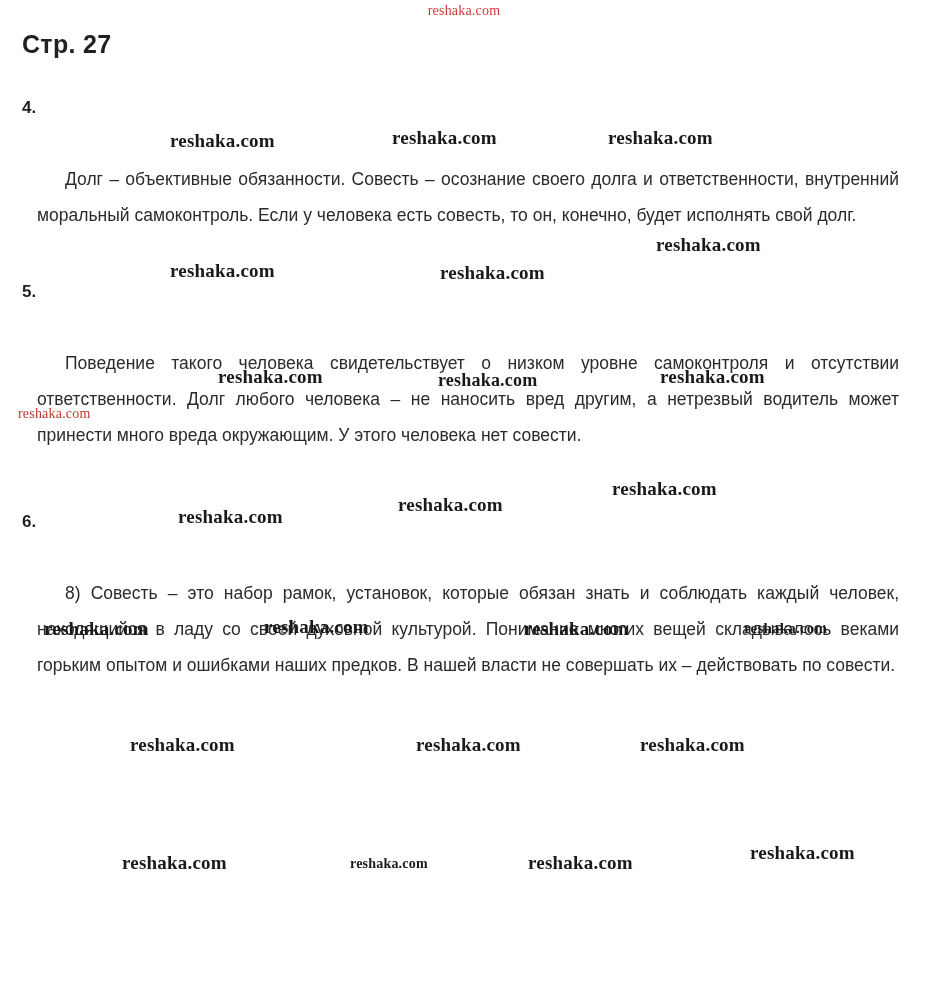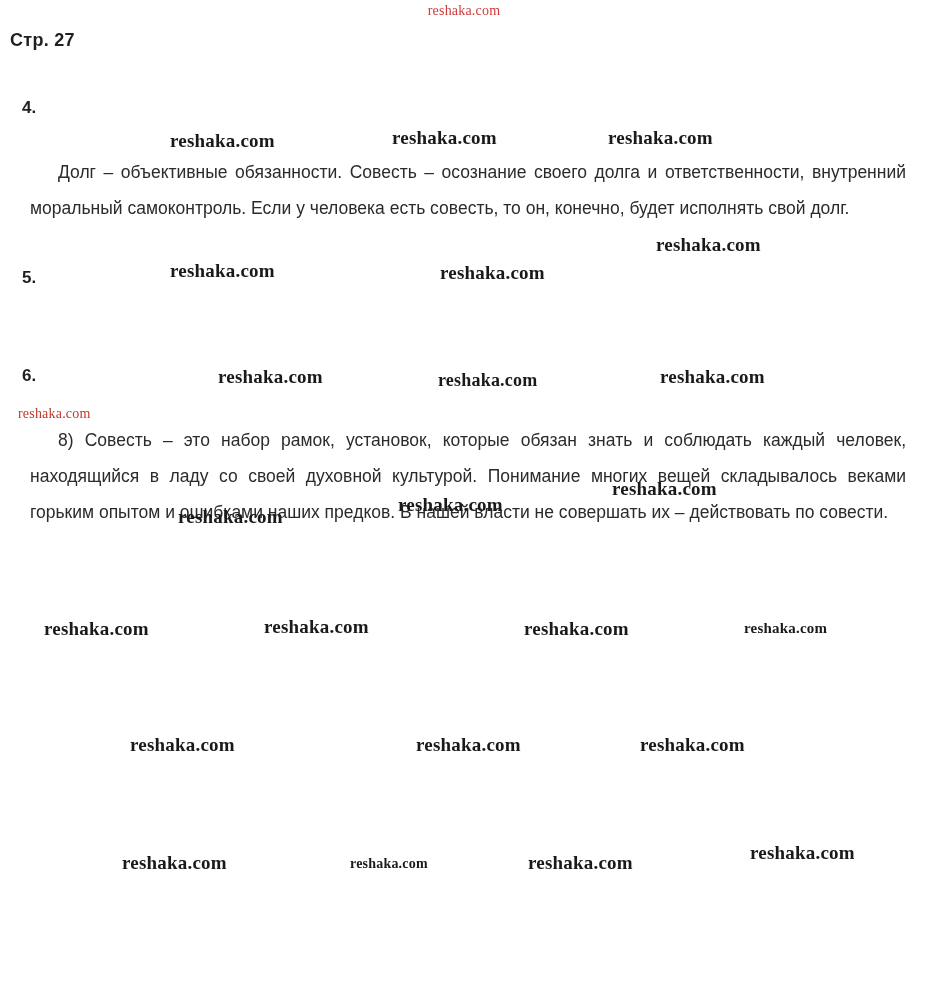--- a/index.html
+++ b/index.html
@@ -29,22 +29,22 @@
     width: 928px;
     text-align: center;
     font-family: "Liberation Serif", serif;
     font-size: 14px;
     color: #d03a3a;
     letter-spacing: 0.2px;
   }
   .page-number {
     position: absolute;
     top: 30px;
-    left: 10px;
-    font-size: 18px;
+    left: 22px;
+    font-size: 25px;
     font-weight: bold;
     color: #231f20;
     letter-spacing: 0.3px;
   }
   .content {
     position: absolute;
     top: 98px;
     left: 22px;
     width: 892px;
   }
@@ -55,21 +55,21 @@
     font-size: 17px;
     font-weight: bold;
     margin: 0 0 10px 0;
     color: #231f20;
   }
   .para {
     font-size: 17.5px;
     line-height: 36px;
     text-align: justify;
     text-align-last: left;
-    margin: 8px;
+    margin: 15px;
     color: #2b2b2b;
     text-indent: 28px;
   }
   .gap-sm { height: 18px; }
   .gap-md { height: 34px; }
   .gap-lg { height: 44px; }
 
   
   .wm {
     position: absolute;
@@ -100,20 +100,21 @@
       <div class="task-number">4.</div>
       <div class="gap-sm"></div>
       <p class="para">Долг – объективные обязанности. Совесть – осознание своего долга и ответственности, внутренний моральный самоконтроль. Если у человека есть совесть, то он, конечно, будет исполнять свой долг.</p>
     </div>
 
     <div class="gap-md"></div>
 
     <div class="task">
       <div class="task-number">5.</div>
       <div class="gap-sm"></div>
+      <p class="para">Поведение такого человека свидетельствует о низком уровне самоконтроля и отсутствии ответственности. Долг любого человека – не наносить вред другим, а нетрезвый водитель может принести много вреда окружающим. У этого человека нет совести.</p>
     </div>
 
     <div class="gap-lg"></div>
 
     <div class="task">
       <div class="task-number">6.</div>
       <div class="gap-sm"></div>
       <p class="para">8) Совесть – это набор рамок, установок, которые обязан знать и соблюдать каждый человек, находящийся в ладу со своей духовной культурой. Понимание многих вещей складывалось веками горьким опытом и ошибками наших предков. В нашей власти не совершать их – действовать по совести.</p>
     </div>
 

